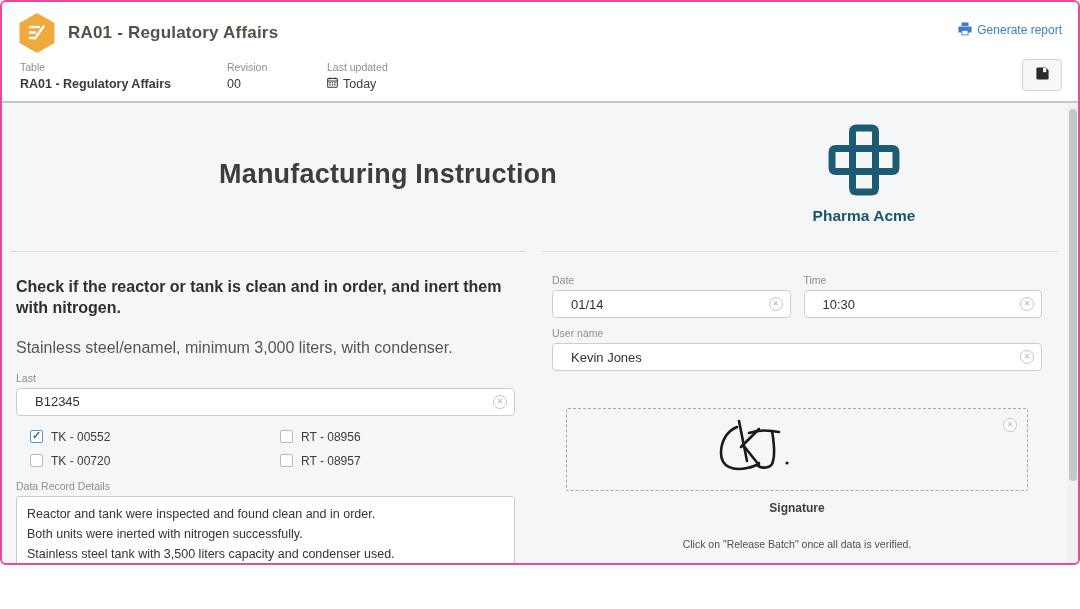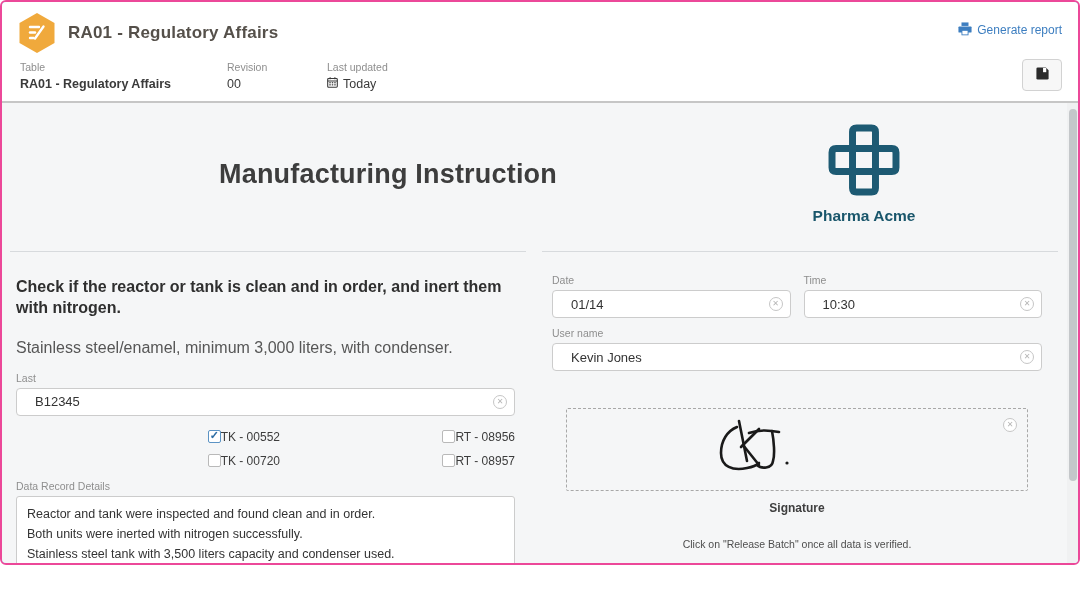--- a/index.html
+++ b/index.html
@@ -60,21 +60,21 @@
   .text-input { width:100%; height:28px; border:1px solid #ccc; border-radius:4px;
     background:#fff; padding:0 28px 0 18px; font-size:13px; color:#333;
     font-family:"Liberation Sans", sans-serif; outline:none; }
   .clear-icon { position:absolute; right:8px; bottom:7px; width:14px; height:14px;
     border:1px solid #c6c6c6; border-radius:50%; color:#b5b5b5; font-size:8px;
     line-height:12px; text-align:center; cursor:pointer; background:#fff; }
   .clear-icon::before { content:"\2715"; }
 
   .checkbox-grid { display:grid; grid-template-columns:250px 1fr; row-gap:10px;
     margin:14px 0 0 14px; }
-  .cb { display:flex; align-items:center; font-size:12px; color:#3c3c3c; cursor:pointer;justify-content:flex-end; }
+  .cb { display:flex; align-items:center; gap:8px; font-size:12px; color:#3c3c3c; cursor:pointer; }
   .cb input { appearance:none; -webkit-appearance:none; width:13px; height:13px; margin:0;
     border:1px solid #b9b9b9; border-radius:2px; background:#fff; position:relative; cursor:pointer; }
   .cb input:checked { border-color:#5b93c4; }
   .cb input:checked::after { content:"\2713"; position:absolute; top:-2px; left:1px;
     font-size:11px; font-weight:bold; color:#2e6da4; }
 
   .mt-record { margin-top:12px; }
   .record-textarea { width:100%; height:100px; border:1px solid #ccc; border-radius:3px;
     background:#fff; padding:7px 10px; font-size:12.5px; line-height:1.6; color:#333;
     font-family:"Liberation Sans", sans-serif; resize:vertical; outline:none; }

